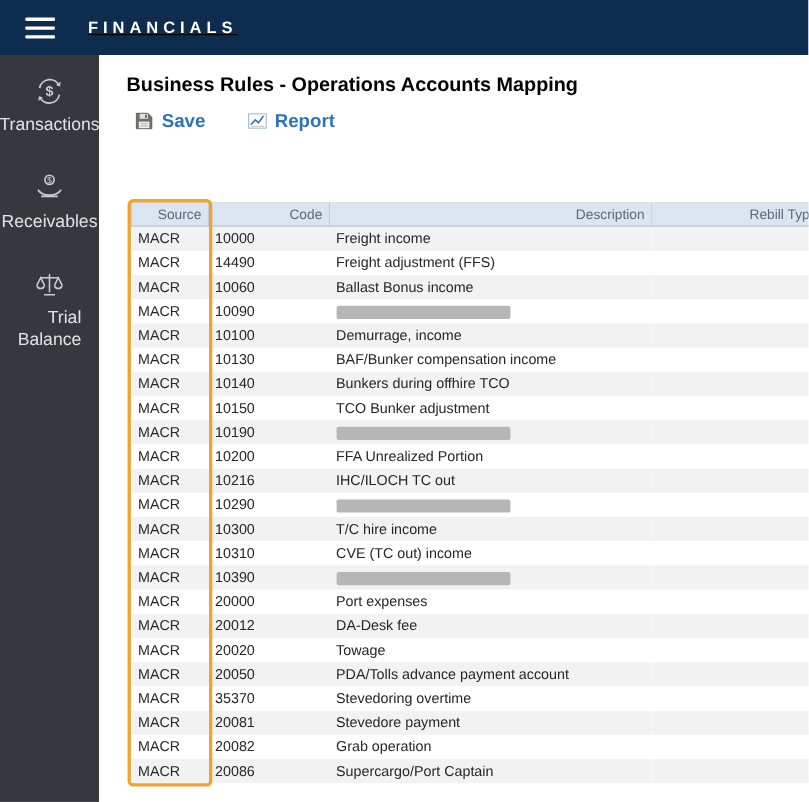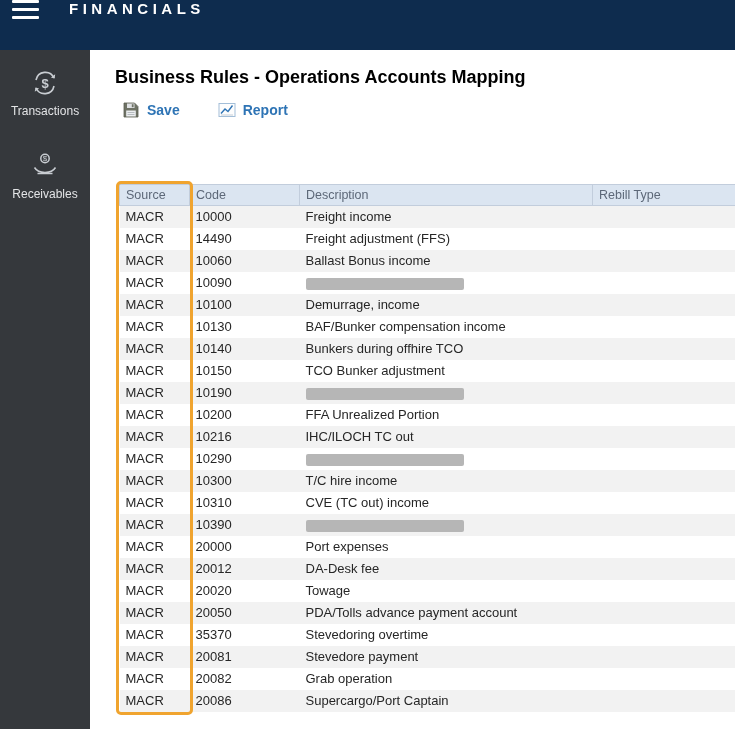--- a/index.html
+++ b/index.html
@@ -4,50 +4,51 @@
 <style>
   * { box-sizing: border-box; }
   html,body { margin:0; padding:0; }
   body {
     width:735px; height:729px; overflow:hidden;
     font-family:"Liberation Sans","DejaVu Sans",sans-serif;
     background:#ffffff;
   }
   
   .topbar {
-    height:50px; background:#0e2c4e; display:flex; 
-    padding-left:12px;
+    height:50px; background:#0e2c4e; display:flex; align-items:center;
+    padding-left:23px;
+    text-decoration:underline;
   }
   .hamburger { width:27px; display:flex; flex-direction:column; gap:5px; cursor:pointer; margin-right:30px; }
   .hamburger span { height:3px; background:#ffffff; border-radius:1px; }
   .app-title { color:#ffffff; font-weight:bold; font-size:15px; letter-spacing:4.5px; }
 
   
   .content { display:flex; height:679px; }
   .sidebar {
     width:90px; background:#35383c; padding-top:18px;
     display:flex; flex-direction:column; align-items:center; gap:33px; flex-shrink:0;
   }
   .nav-item { display:flex; flex-direction:column; align-items:center; gap:6px; cursor:pointer; }
   .nav-item svg { width:30px; height:30px; display:block; }
-  .nav-label { color:#e3e4e6; font-size:12px; text-align:right; line-height:1.2; white-space:pre-line; }
+  .nav-label { color:#e3e4e6; font-size:16px; text-align:right; line-height:1.2; white-space:pre-line; }
 
   .main { flex:1; background:#ffffff; position:relative;padding-left:15px; }
   .page-title { font-size:18px; font-weight:bold; color:#000000; margin:17px 0 0 10px; }
 
   .toolbar { display:flex; align-items:center; gap:38px; margin:12px 0 0 17px; height:20px; }
-  .tool-btn { display:flex; align-items:center; gap:7px; color:#2e74b5; font-size:14px; font-weight:bold; cursor:pointer; }
+  .tool-btn { display:flex; align-items:center; gap:7px; color:#2e74b5; font-size:17px; font-weight:bold; cursor:pointer; }
   .tool-btn svg { width:18px; height:18px; display:block; }
 
   
   .table-wrap { position:relative; margin:64px 0 0 14px; width:630px; }
   table { border-collapse:collapse; table-layout:fixed; width:630px; font-size:13px; }
   th {
     background:#dbe5f1; border:1px solid #c2cddc; font-weight:normal;
-    color:#5d6878; text-align:left; padding:3px 6px; height:18px; font-size:12.5px;
+    color:#5d6878; text-align:right; padding:3px 6px; height:18px; font-size:12.5px;
     white-space:nowrap; overflow:hidden; cursor:pointer;
   }
   td { padding:3px 6px; height:22px; color:#262626; white-space:nowrap; overflow:hidden; }
   tbody tr:nth-child(odd)  { background:#f2f2f2; }
   tbody tr:nth-child(even) { background:#ffffff; }
   .redacted { display:inline-block; width:158px; height:12px; background:#b6b6b6; border-radius:2px; vertical-align:middle; }
 
   .source-highlight {
     position:absolute; left:-3px; top:-3px; bottom:-3px; width:77px;
     border:3px solid #f0a42f; border-radius:5px; pointer-events:none;
@@ -84,20 +85,33 @@
     <div class="nav-item">
       <svg viewBox="0 0 30 30" fill="none" stroke="#c9cdd2" stroke-width="1.5">
         <circle cx="15" cy="7.5" r="4.2"></circle>
         <text x="15" y="10.3" font-size="8" fill="#c9cdd2" stroke="none" text-anchor="middle">$</text>
         <path d="M4.5 16.5 c4 6.5 17 6.5 21 0"></path>
         <path d="M7.5 22.5 h15"></path>
       </svg>
       <div class="nav-label">Receivables</div>
     </div>
 
+    <div class="nav-item">
+      <svg viewBox="0 0 30 30" fill="none" stroke="#c9cdd2" stroke-width="1.4">
+        <path d="M15 5 v17"></path>
+        <path d="M7 8.5 h16"></path>
+        <path d="M3.5 15.5 l3.5 -7 l3.5 7"></path>
+        <path d="M3.5 15.5 a3.6 3.6 0 0 0 7 0"></path>
+        <path d="M19.5 15.5 l3.5 -7 l3.5 7"></path>
+        <path d="M19.5 15.5 a3.6 3.6 0 0 0 7 0"></path>
+        <path d="M10 24 h10"></path>
+      </svg>
+      <div class="nav-label">Trial
+Balance</div>
+    </div>
 
 
   </div>
 
   <div class="main">
     <h1 class="page-title">Business Rules - Operations Accounts Mapping</h1>
 
     <div class="toolbar">
       <div class="tool-btn">
         <svg viewBox="0 0 18 18">

